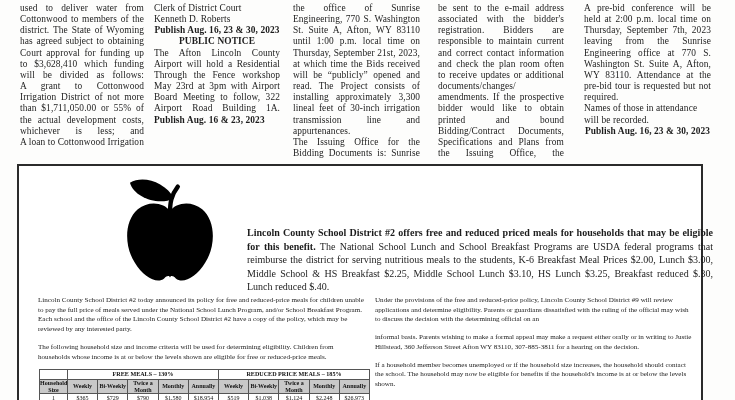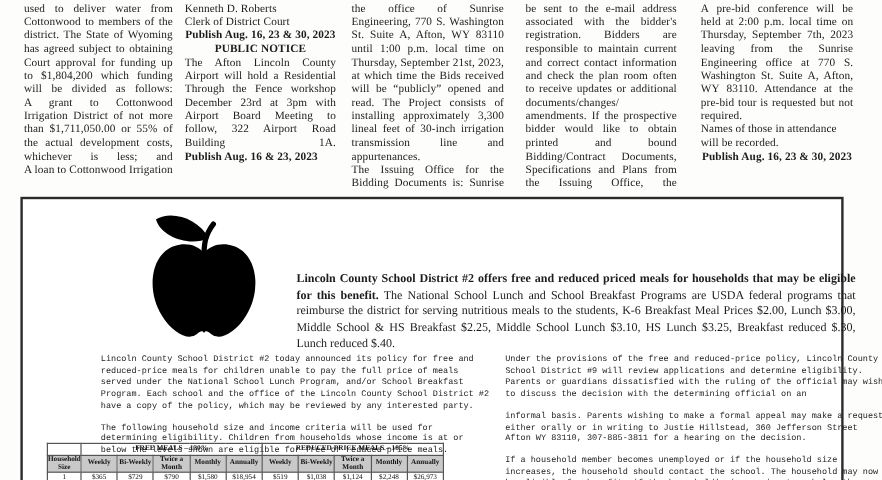--- a/index.html
+++ b/index.html
@@ -41,24 +41,23 @@
   .ad-intro {
     position: absolute; left: 212px; top: 44px; width: 466px;
     font-family: "Liberation Serif", serif;
     font-size: 10px; line-height: 13.6px;
     text-align: justify; margin: 16px;
   }
   .ad-intro .b { font-weight: bold; }
 
   .ad-text {
     position: absolute;
-    font-family: Liberation Mono, monospace;
+    font-family: Liberation Serif, serif;
     font-size: 7.1px; line-height: 9.7px;
     color: #222;
-    margin-left: 46px;
   }
   .ad-text p { margin: 0 0 8px 0; }
   #ad-left  { left: 19px;  top: 130px; width: 326px; }
   #ad-right { left: 356px; top: 130px; width: 318px; }
 
   
   .elig-table {
     position: absolute; left: 20px; top: 203px;
     width: 330px;
     border-collapse: collapse; table-layout: fixed;
@@ -76,31 +75,31 @@
   .elig-table tr.data td  { height: 8px; }
   .elig-table col.c-size  { width: 28px; }
   .elig-table col.c-val   { width: 30.2px; }
 </style>
 </head>
 <body>
 
 <div class="page">
 
   <div class="np-col" id="col1">
-    <p class="justify">used to deliver water from Cottonwood to members of the district. The State of Wyoming has agreed subject to obtaining Court approval for funding up to $1,804,200 which funding will be divided as follows:</p>
+    <p class="justify">used to deliver water from Cottonwood to members of the district. The State of Wyoming has agreed subject to obtaining Court approval for funding up to $3,628,410 which funding will be divided as follows:</p>
     <p class="justify">A grant to Cottonwood Irrigation District of not more than $1,711,050.00 or 55% of the actual development costs, whichever is less; and</p>
     <p class="left">A loan to Cottonwood Irrigation</p>
   </div>
 
   <div class="np-col" id="col2">
+    <p class="left">Clerk of District Court</p>
     <p class="left">Kenneth D. Roberts</p>
-    <p class="left">Clerk of District Court</p>
     <p class="publish">Publish Aug. 16, 23 &amp; 30, 2023</p>
     <p class="notice-head">PUBLIC NOTICE</p>
-    <p class="justify">The Afton Lincoln County Airport will hold a Residential Through the Fence workshop December 23rd at 3pm with Airport Board Meeting to follow, 322 Airport Road Building 1A.</p>
+    <p class="justify">The Afton Lincoln County Airport will hold a Residential Through the Fence workshop May 23rd at 3pm with Airport Board Meeting to follow, 322 Airport Road Building 1A.</p>
     <p class="publish-right">Publish Aug. 16 &amp; 23, 2023</p>
   </div>
 
   <div class="np-col" id="col3">
     <p class="justify">the office of Sunrise Engineering, 770 S. Washington St. Suite A, Afton, WY 83110 until 1:00 p.m. local time on Thursday, September 21st, 2023, at which time the Bids received will be “publicly” opened and read. The Project consists of installing approximately 3,300 lineal feet of 30-inch irrigation transmission line and appurtenances.</p>
     <p class="justify">The Issuing Office for the Bidding Documents is: Sunrise</p>
   </div>
 
   <div class="np-col" id="col4">
     <p class="justify">be sent to the e-mail address associated with the bidder's registration. Bidders are responsible to maintain current and correct contact information and check the plan room often to receive updates or additional documents/changes/ amendments. If the prospective bidder would like to obtain printed and bound Bidding/Contract Documents, Specifications and Plans from the Issuing Office, the</p>

